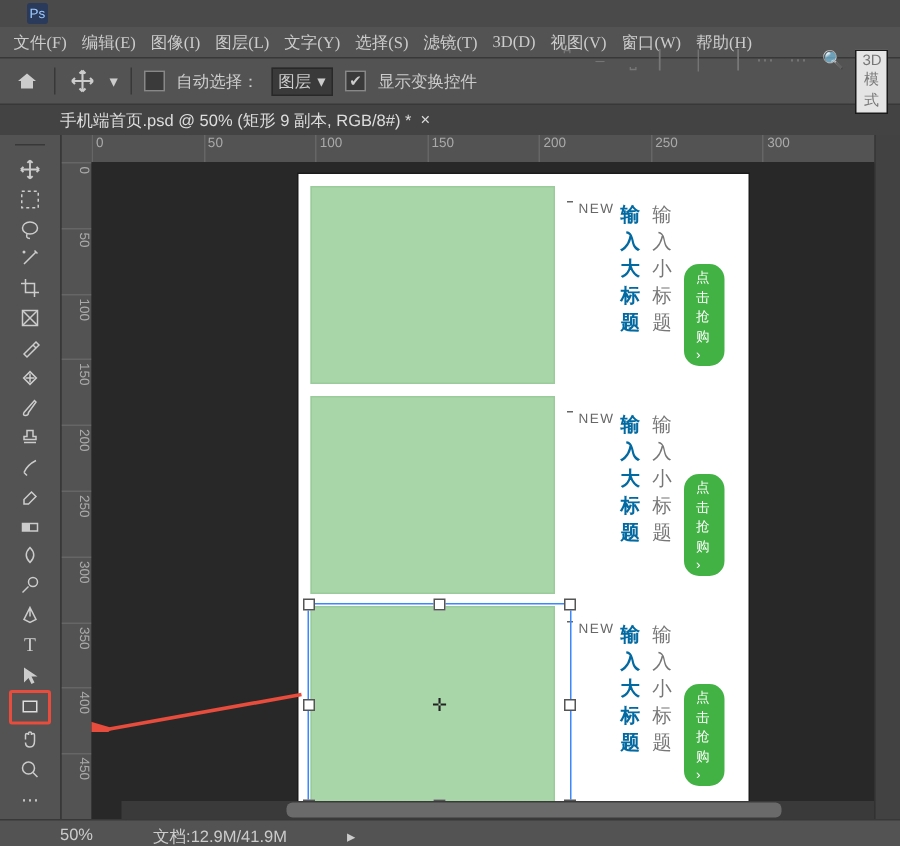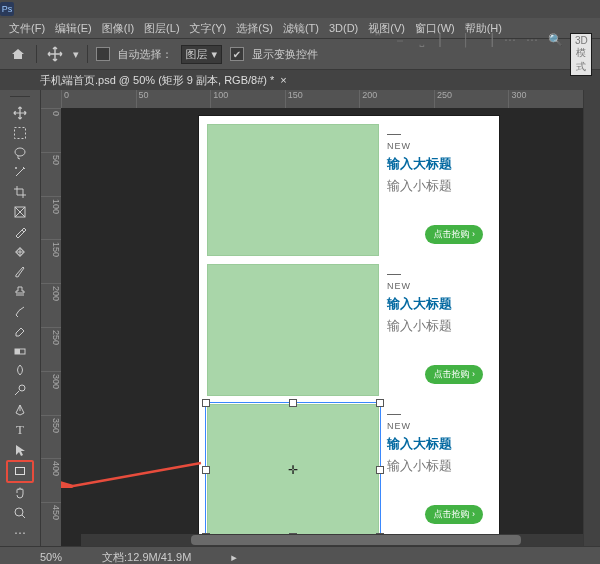--- a/index.html
+++ b/index.html
@@ -11,21 +11,21 @@
     background: #535353;
     font-family: "Microsoft YaHei", Arial, sans-serif;
     font-size: 12px;
     color: #ccc;
   }
   .titlebar {
     height: 18px;
     background: #4a4a4a;
     display: flex;
     align-items: center;
-    padding: 0 0;
+    padding: 0 18px;
     gap: 12px;
     font-size: 11px;
   }
   .ps-logo {
     width: 14px;
     height: 14px;
     background: #2a3a5a;
     color: #9bc8ff;
     font-size: 9px;
     display: flex;
@@ -35,21 +35,21 @@
   }
   .menubar {
     height: 20px;
     background: #535353;
     display: flex;
     align-items: center;
     gap: 4px;
     padding: 0 6px;
     font-size: 11px;
   }
-  .menubar span { padding: 2px 3px; }
+  .menubar span { padding: 2px 3px; font-family: Liberation Serif, serif; }
   .optbar {
     height: 30px;
     background: #535353;
     border-top: 1px solid #383838;
     border-bottom: 1px solid #383838;
     display: flex;
     align-items: center;
     padding: 0 8px 0 8px;
     gap: 8px;
     font-size: 11px;
@@ -211,21 +211,21 @@
   .card-img {
     width: 170px;
     height: 100%;
     background: #a9d6a9;
     border: 1px solid #9acb9a;
   }
   .card-body {
     flex: 1;
     padding: 10px 8px;
     display: flex;
-    flex-direction: column;
+    flex-direction: row;
     gap: 4px;
   }
   .new-line {
     width: 14px;
     height: 1px;
     background: #666;
     margin-bottom: 2px;
   }
   .new-text { font-size: 9px; color: #666; letter-spacing: 1px; }
   .big-title { font-size: 13px; font-weight: bold; color: #0369a1; }

